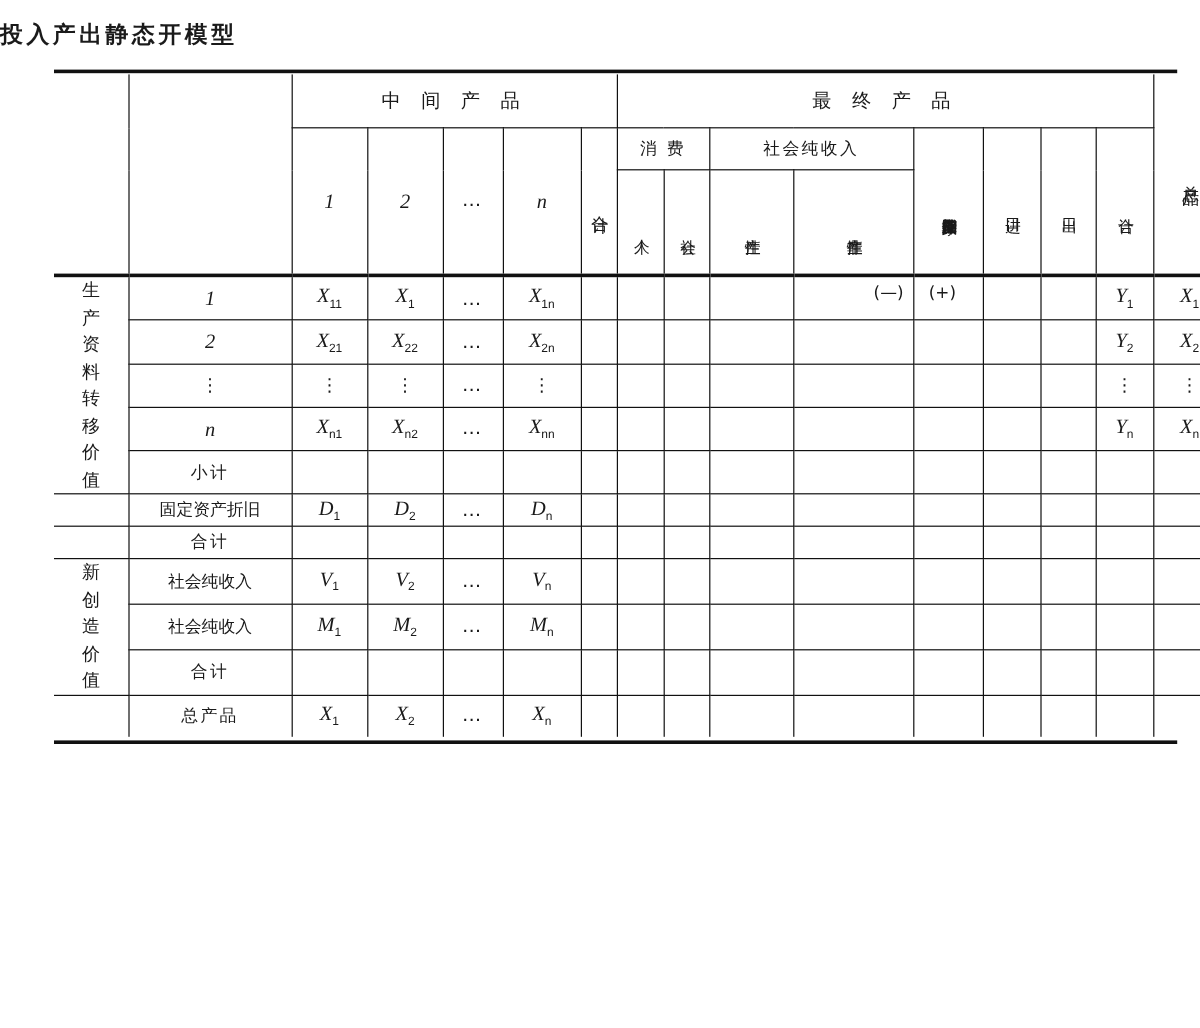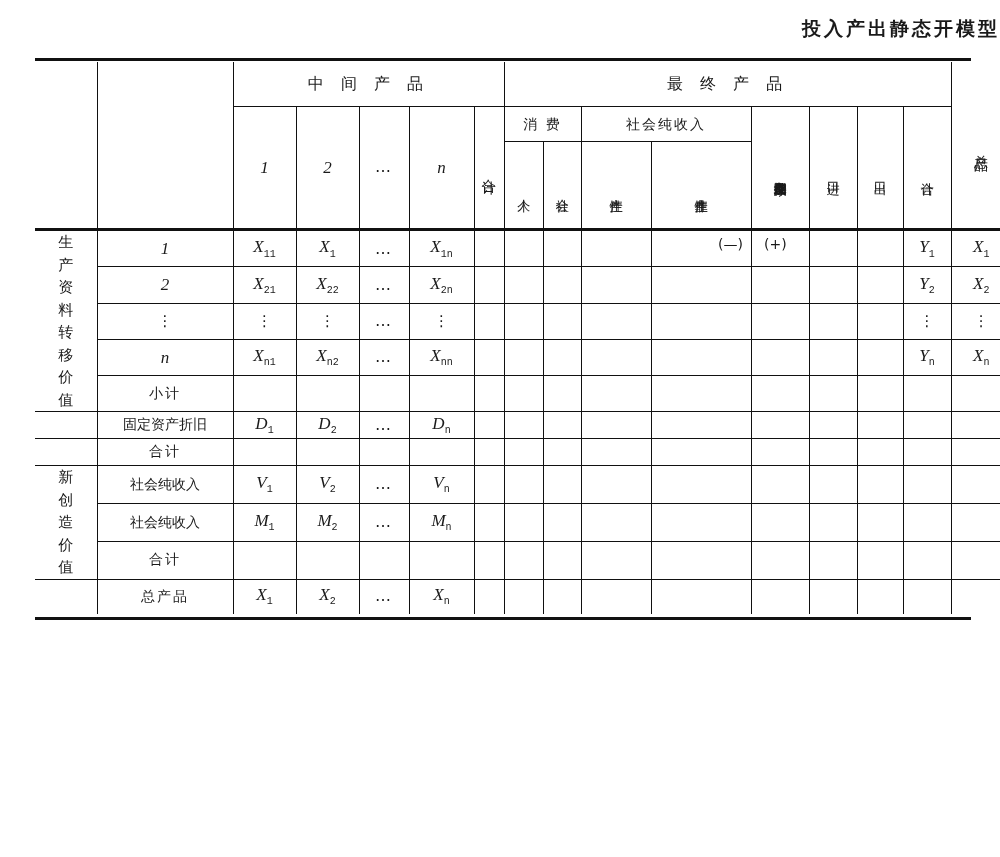--- a/index.html
+++ b/index.html
@@ -14,30 +14,30 @@
     color: #1a1a1a;
     position: relative;
     overflow: hidden;
   }
   #page {
     position: relative;
     width: 1000px;
     height: 857px;
   }
   .title {
-    text-align: right;
+    text-align: left;
     font-size: 19px;
     font-weight: bold;
     letter-spacing: 3px;
     padding-top: 16px;
     font-family: "DejaVu Sans", sans-serif;
   }
   .table-wrap {
     position: absolute;
-    left: 35px;
+    left: 45px;
     top: 62px;
     width: 936px;
   }
   table.iot {
     border-collapse: collapse;
     width: 936px;
     table-layout: fixed;
     font-size: 15px;
   }
   table.iot td {
@@ -85,21 +85,21 @@
   .vtext.tight { letter-spacing: 0px; font-size: 13px; }
   .math {
     font-family: "Liberation Serif", serif;
     font-style: italic;
     font-size: 17px;
     white-space: nowrap;
   }
   .math sub {
     font-style: normal;
     font-size: 10px;
-    font-family: Liberation Mono, monospace;
+    font-family: Liberation Sans, sans-serif;
     margin-top: 25px;
   }
   .dots { font-size: 16px; letter-spacing: 2px; }
   .vdots { font-size: 15px; }
   .rowlabel {
     font-size: 14px;
     letter-spacing: 2px;
     font-family: "DejaVu Sans", sans-serif;
   }
   .rowlabel.small { letter-spacing: 0px; font-size: 14px; }

